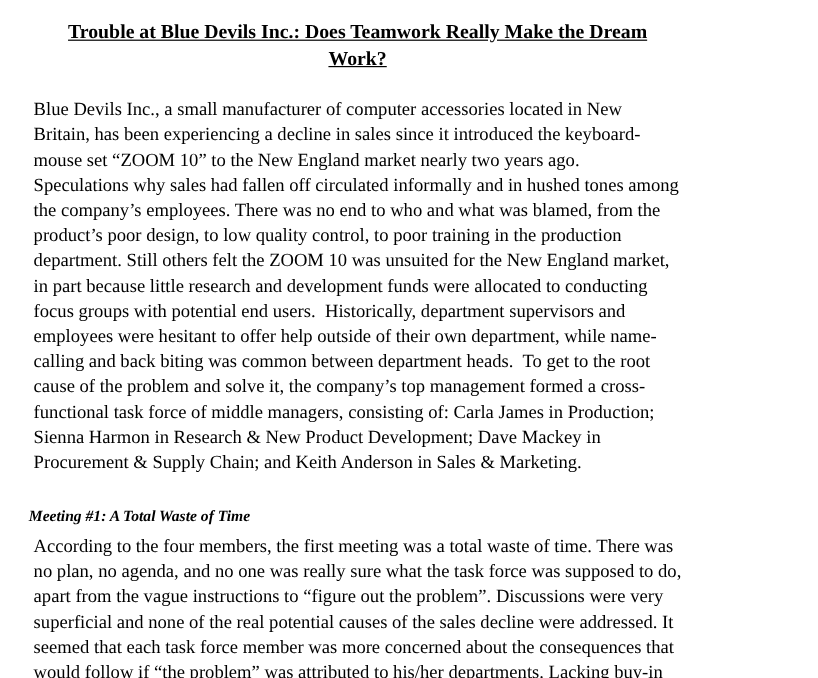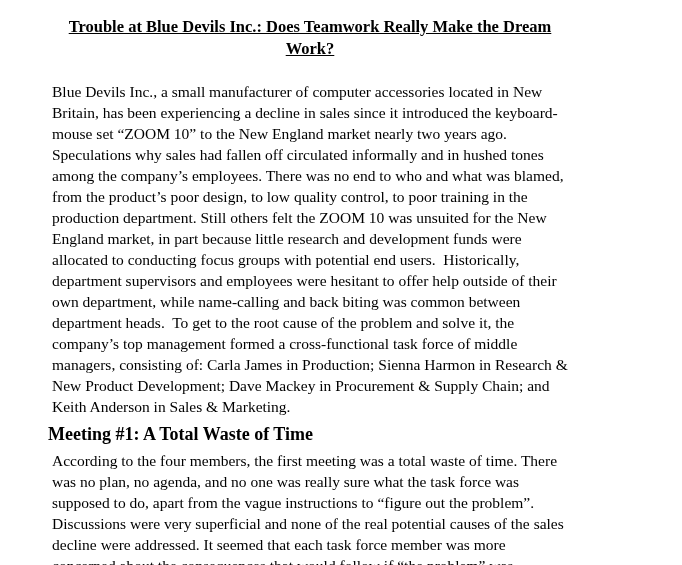--- a/index.html
+++ b/index.html
@@ -9,44 +9,45 @@
   }
   body {
     width: 682px;
     height: 565px;
     overflow: hidden;
   }
   .page {
     box-sizing: border-box;
     width: 602px;
     height: 565px;
-    padding: 12px 30px 10px 48px;
+    padding: 12px 30px 10px 24px;
     font-family: "Liberation Serif", "DejaVu Serif", serif;
     font-size: 15.5px;
     line-height: 21px;
     color: #000000;
     background: #ffffff;
   }
   .doc-title {
     font-size: 16.5px;
     font-weight: bold;
     text-align: center;
     text-decoration: underline;
     margin: 4px 10px 21px 10px;
     line-height: 22px;
   }
   .body-paragraph {
     margin: 4px;
     white-space: pre-wrap;
     text-align: left;
   }
   .section-heading {
-    font-size: 18px;
+    font-size: 13px;
     font-weight: bold;
-    margin: 7px 0 5px 0;
+    font-style: italic;
+    margin: 23px 0 5px 0;
     line-height: 21px;
   }
 </style>
 </head>
 <body>
 
 <div class="page">
   <h1 class="doc-title">Trouble at Blue Devils Inc.: Does Teamwork Really Make the Dream Work?</h1>
 
   <p class="body-paragraph">Blue Devils Inc., a small manufacturer of computer accessories located in New Britain, has been experiencing a decline in sales since it introduced the keyboard-mouse set “ZOOM 10” to the New England market nearly two years ago.  Speculations why sales had fallen off circulated informally and in hushed tones among the company’s employees. There was no end to who and what was blamed, from the product’s poor design, to low quality control, to poor training in the production department. Still others felt the ZOOM 10 was unsuited for the New England market, in part because little research and development funds were allocated to conducting focus groups with potential end users.  Historically, department supervisors and employees were hesitant to offer help outside of their own department, while name-calling and back biting was common between department heads.  To get to the root cause of the problem and solve it, the company’s top management formed a cross-functional task force of middle managers, consisting of: Carla James in Production; Sienna Harmon in Research &amp; New Product Development; Dave Mackey in Procurement &amp; Supply Chain; and Keith Anderson in Sales &amp; Marketing.</p>

